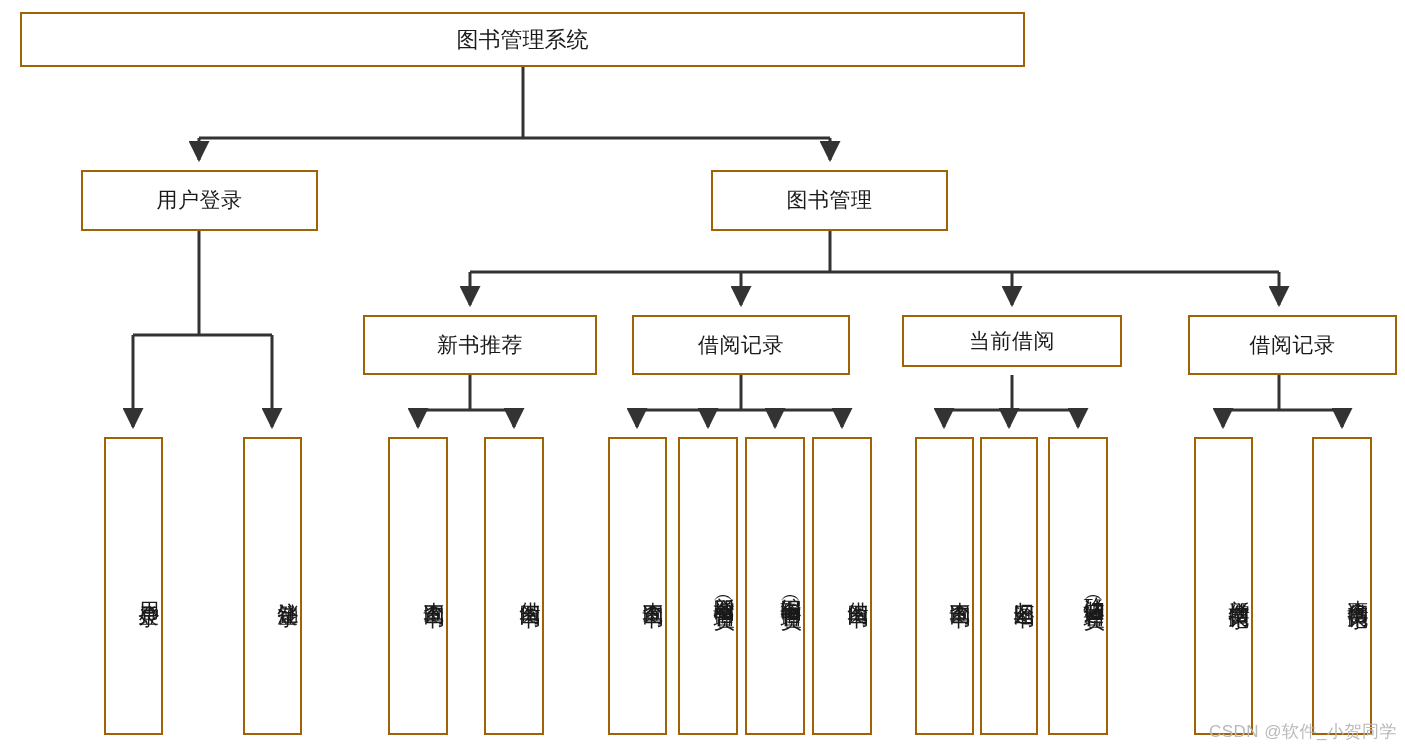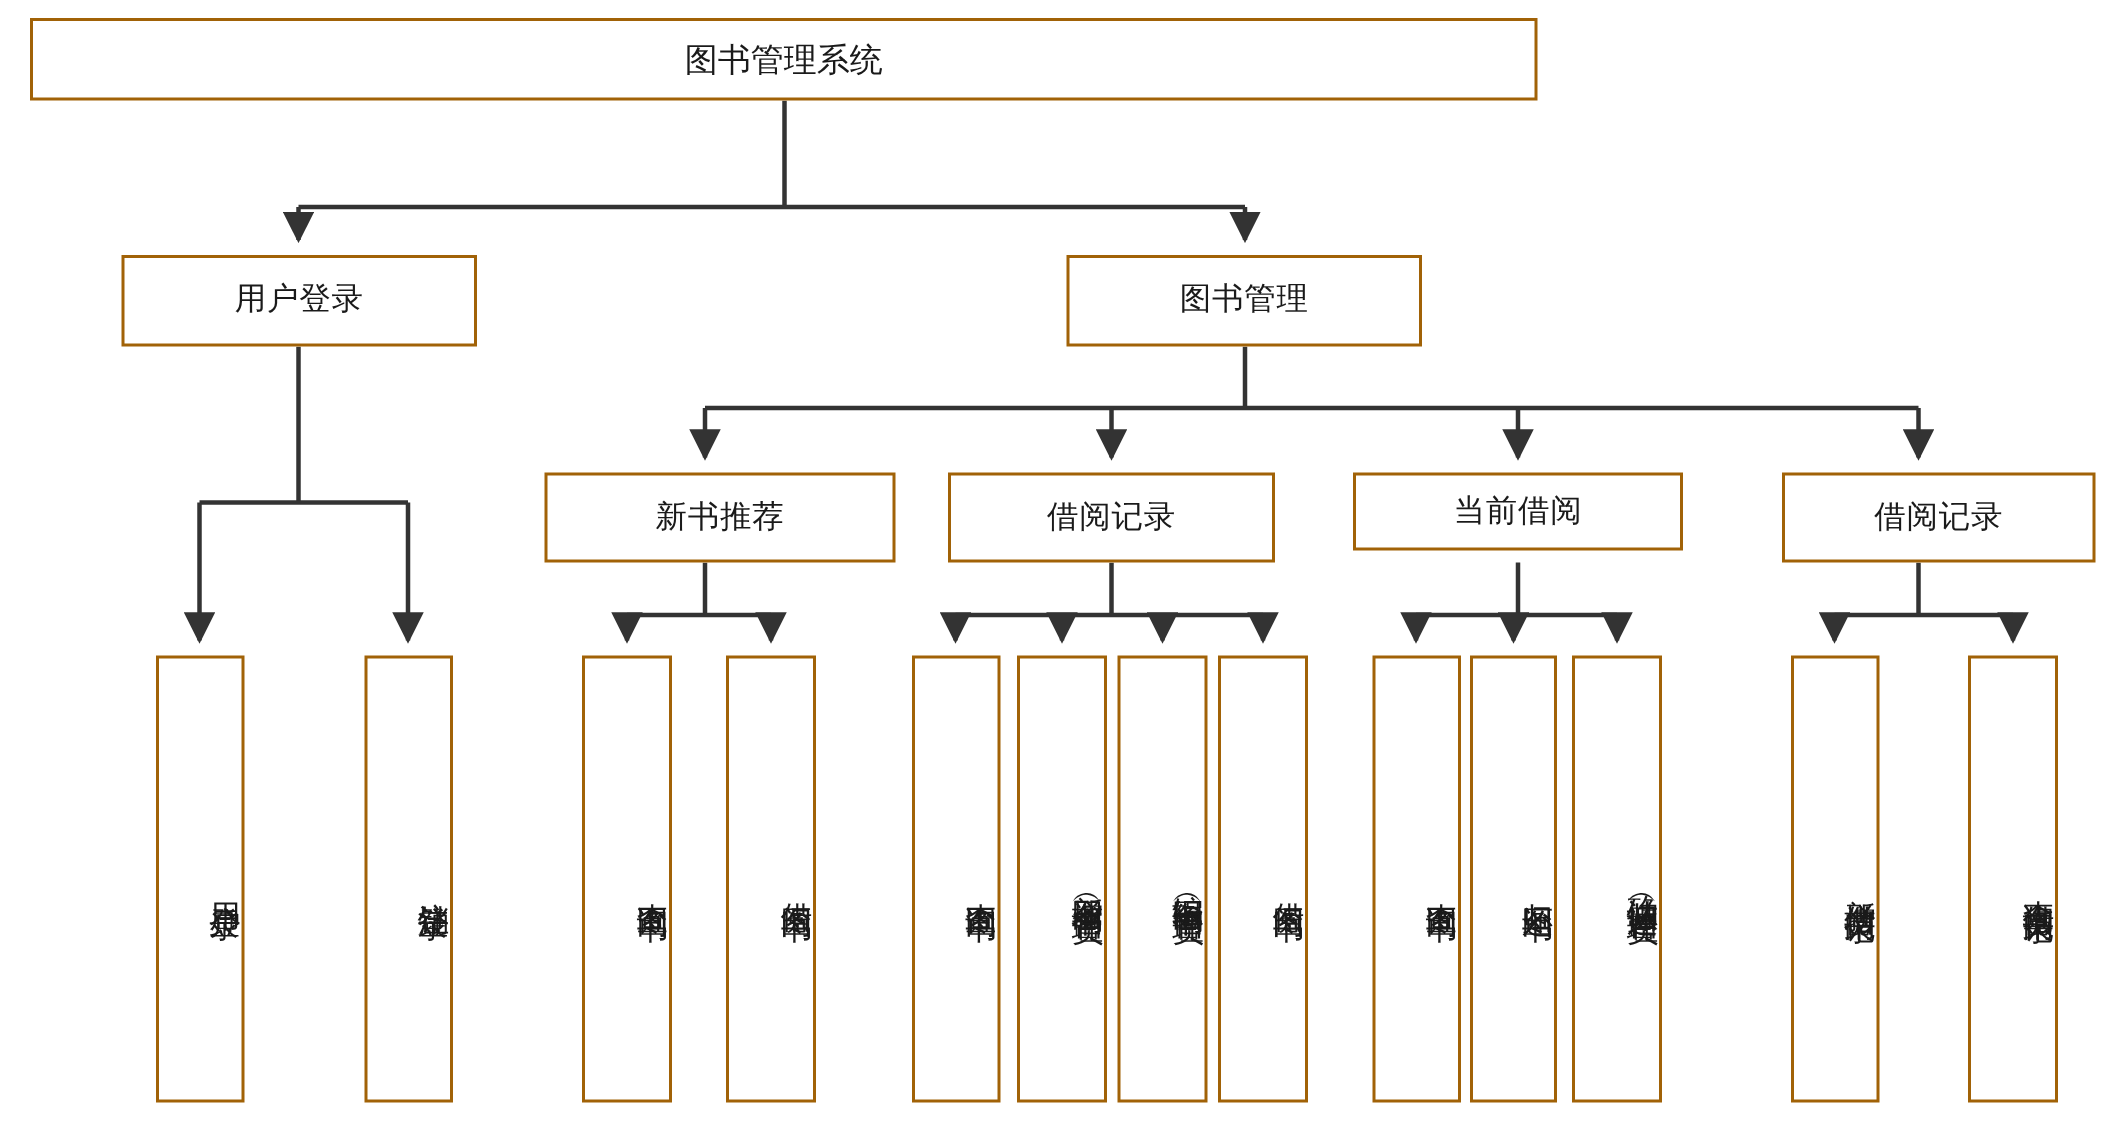--- a/index.html
+++ b/index.html
@@ -132,14 +132,15 @@
   <div class="node leaf" style="left: 608px; top: 437px; width: 59px; height: 298px;">查询图书</div>
   <div class="node leaf" style="left: 678px; top: 437px; width: 60px; height: 298px;">新增图书（管理员）</div>
   <div class="node leaf" style="left: 745px; top: 437px; width: 60px; height: 298px;">编辑图书（管理员）</div>
   <div class="node leaf" style="left: 812px; top: 437px; width: 60px; height: 298px;">借阅图书</div>
   <div class="node leaf" style="left: 915px; top: 437px; width: 59px; height: 298px;">查询图书</div>
   <div class="node leaf" style="left: 980px; top: 437px; width: 58px; height: 298px;">归还图书</div>
   <div class="node leaf" style="left: 1048px; top: 437px; width: 60px; height: 298px;">确认归还（管理员）</div>
   <div class="node leaf" style="left: 1194px; top: 437px; width: 59px; height: 298px;">新增借阅记录</div>
   <div class="node leaf" style="left: 1312px; top: 437px; width: 60px; height: 298px;">查询借阅记录</div>
 
+  <div class="watermark">CSDN @软件_小贺同学</div>
 
 </div>
 
 </body></html>

